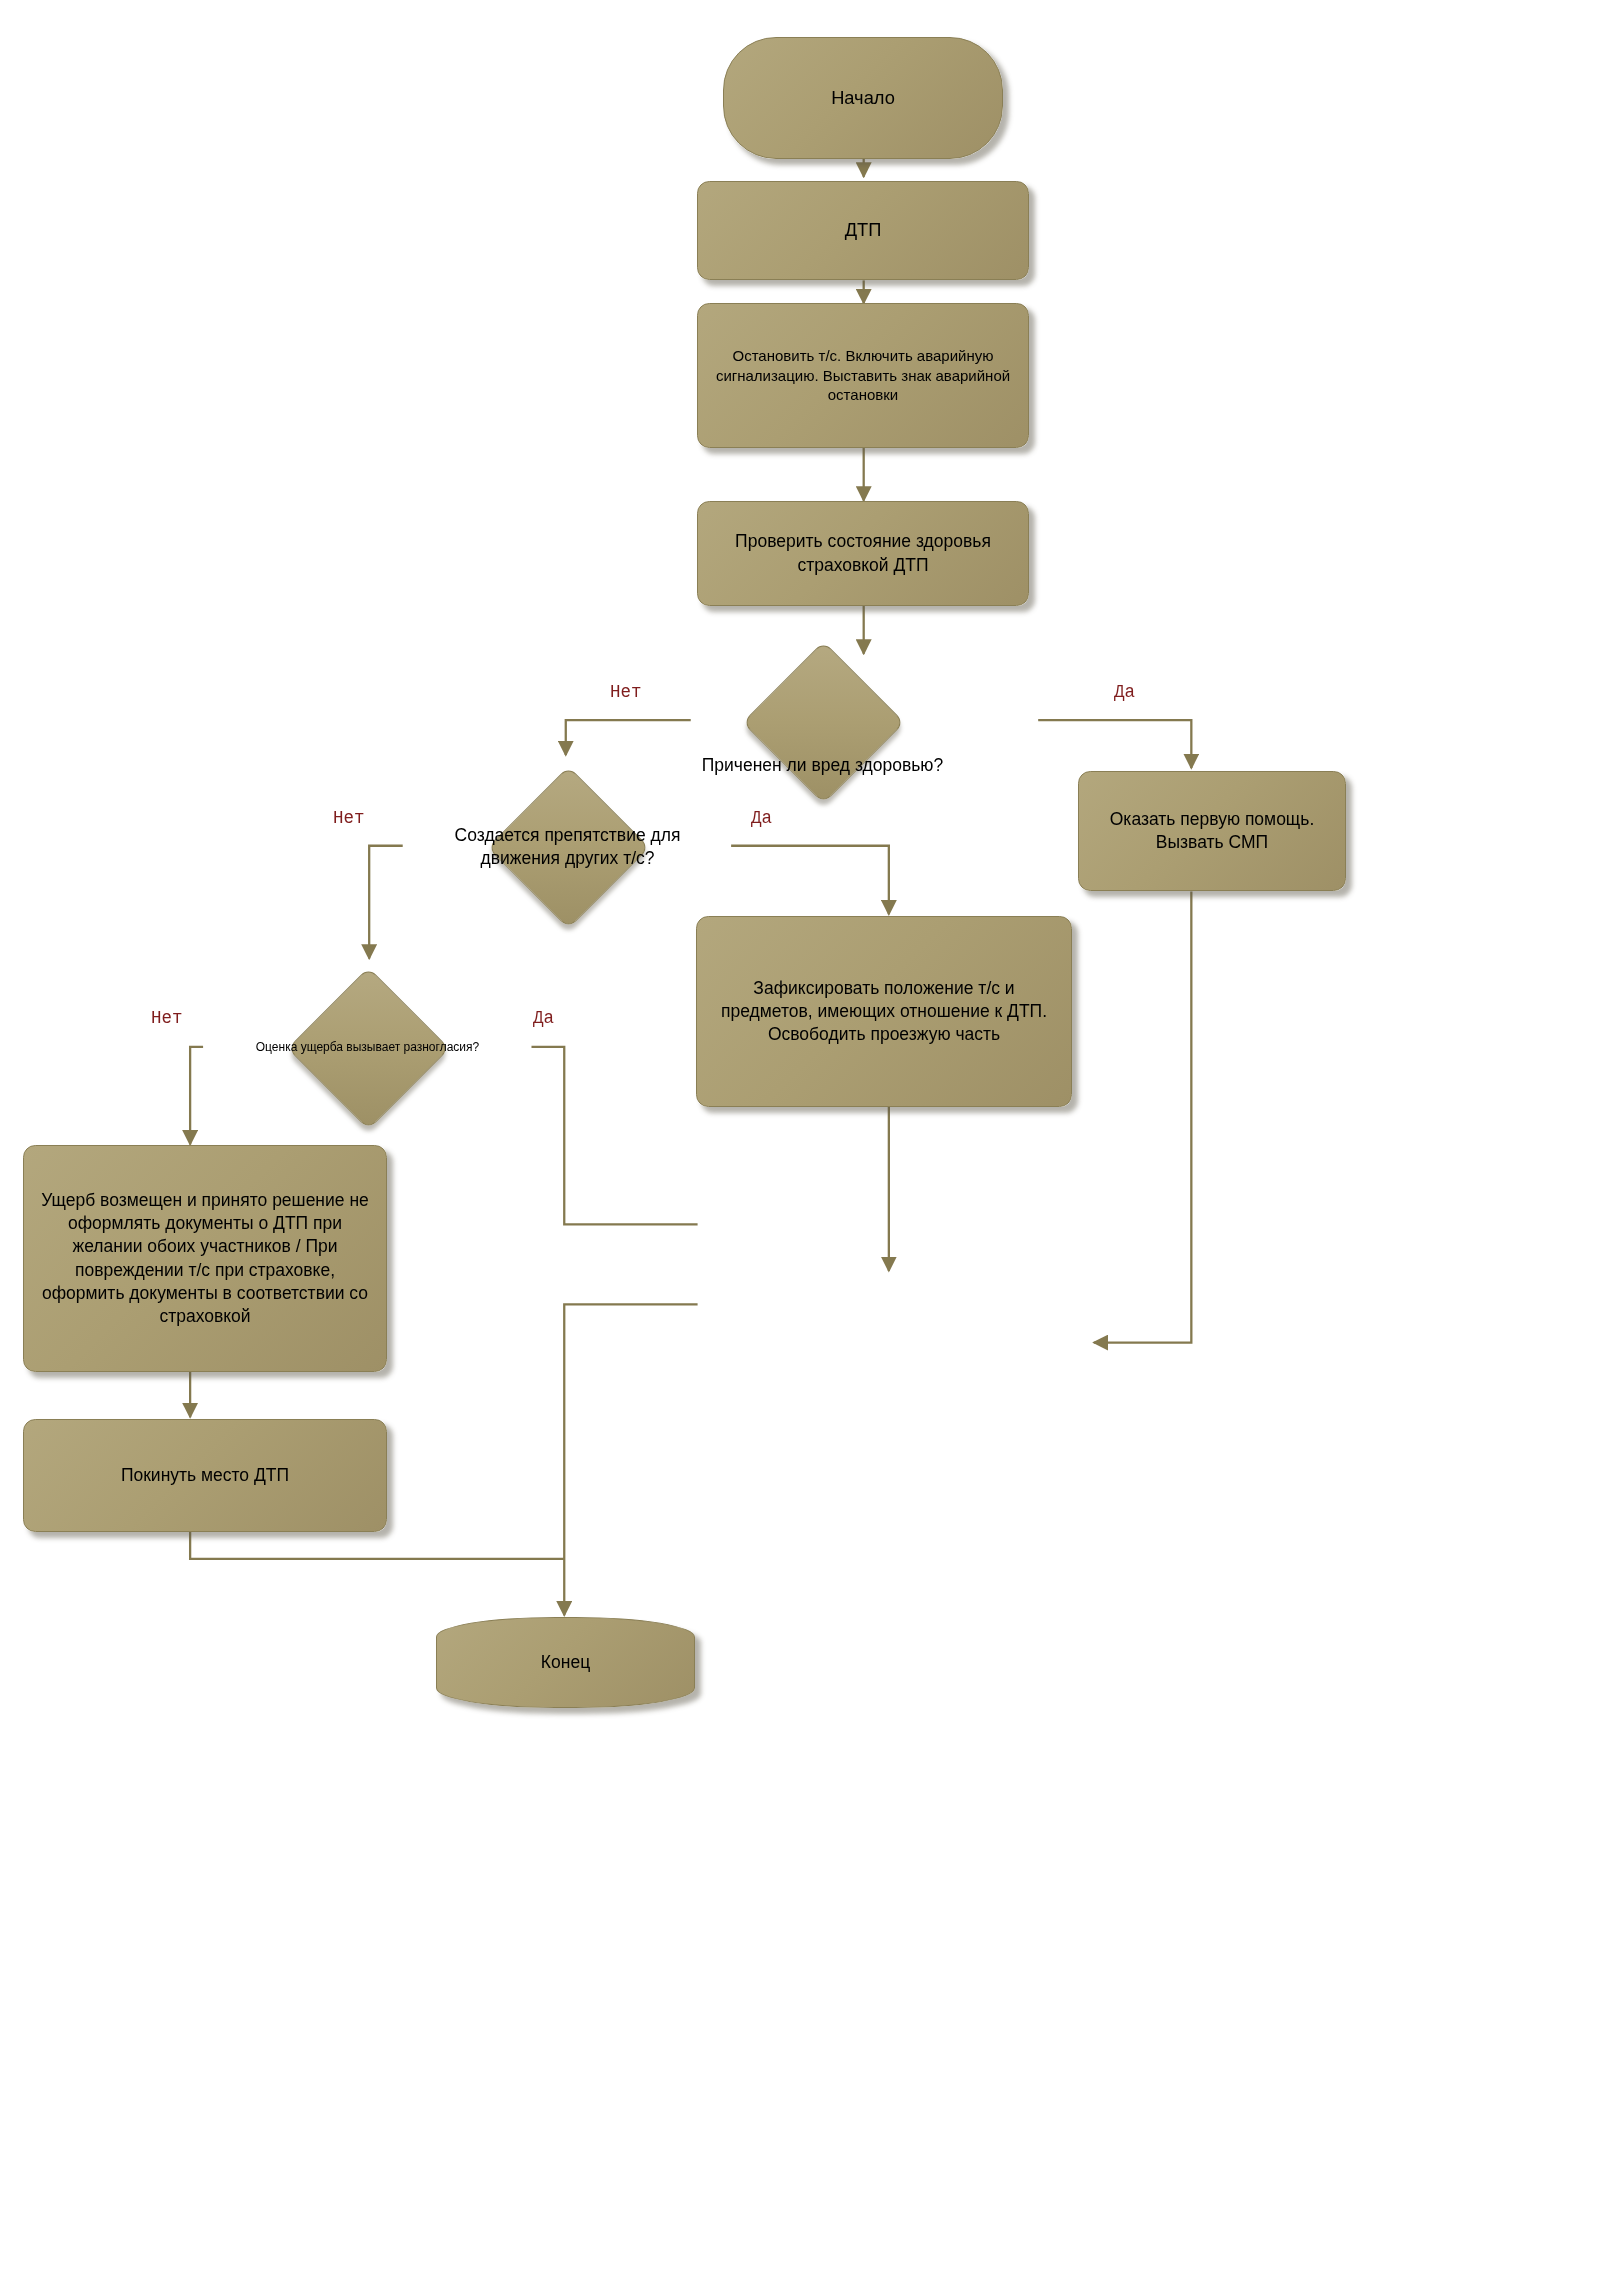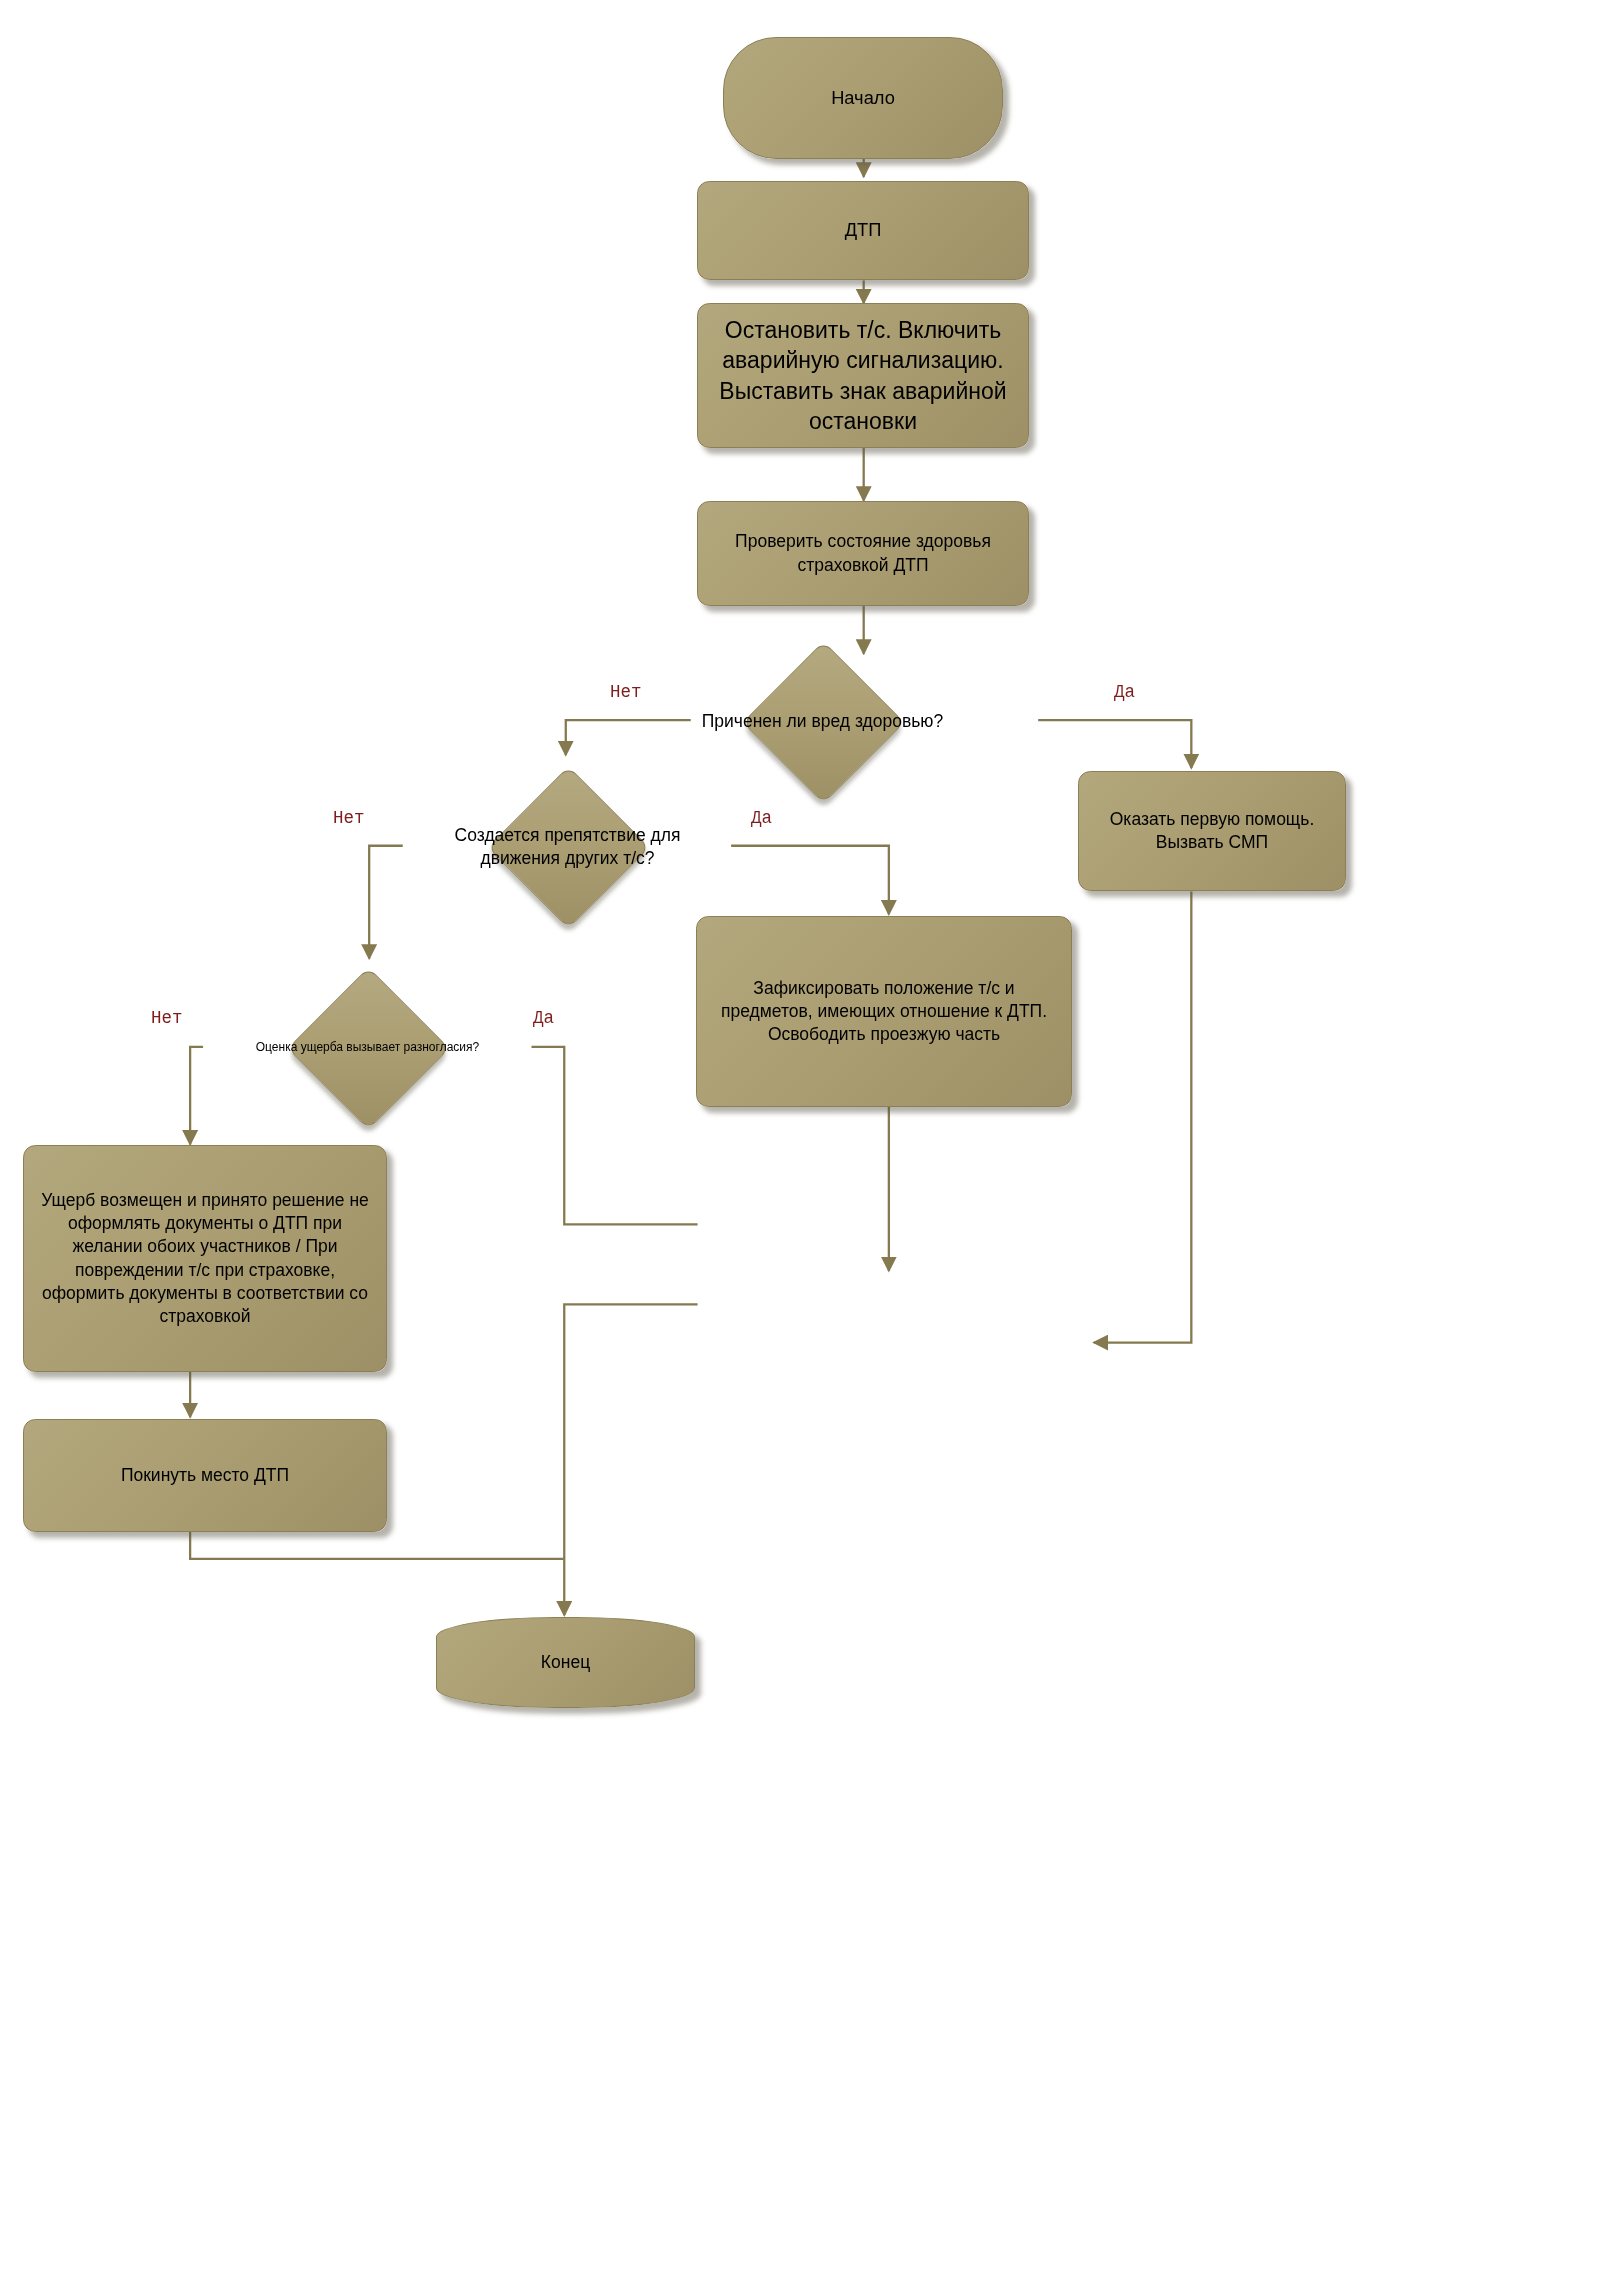--- a/index.html
+++ b/index.html
@@ -135,31 +135,31 @@
   </svg>
 
   <div class="node box" style="left:697px; top:181px; width:332px; height:99px; font-size:18.3px;">
     <span class="label">ДТП</span>
   </div>
 
   <div class="node box terminator-start" style="left:723px; top:37px; width:280px; height:122px; font-size:18.3px;">
     <span class="label">Начало</span>
   </div>
 
-  <div class="node box" style="left:697px; top:303px; width:332px; height:145px; font-size:23px;">
+  <div class="node box" style="left:697px; top:303px; width:332px; height:145px; font-size:15px;">
     <span class="label">Остановить т/с. Включить аварийную сигнализацию. Выставить знак аварийной остановки</span>
   </div>
 
   <div class="node box" style="left:697px; top:501px; width:332px; height:105px; font-size:17.5px;">
     <span class="label">Проверить состояние здоровья страховкой ДТП</span>
   </div>
 
   <div class="diamond" style="left:766px; top:665px; width:113px; height:113px;">
     <div class="dshape"></div>
-    <div class="dtext" style="width:328px; font-size:17.5px;">Приченен ли вред здоровью?</div>
+    <div class="dtext" style="width:328px; font-size:17.5px;margin-top:44px;">Приченен ли вред здоровью?</div>
   </div>
 
   <div class="node box" style="left:1078px; top:771px; width:268px; height:120px; font-size:17.5px;">
     <span class="label">Оказать первую помощь. Вызвать СМП</span>
   </div>
 
   <div class="diamond" style="left:511px; top:790px; width:113px; height:113px;">
     <div class="dshape"></div>
     <div class="dtext" style="width:274px; font-size:17.5px;">Создается препятствие для движения других т/с?</div>
   </div>

